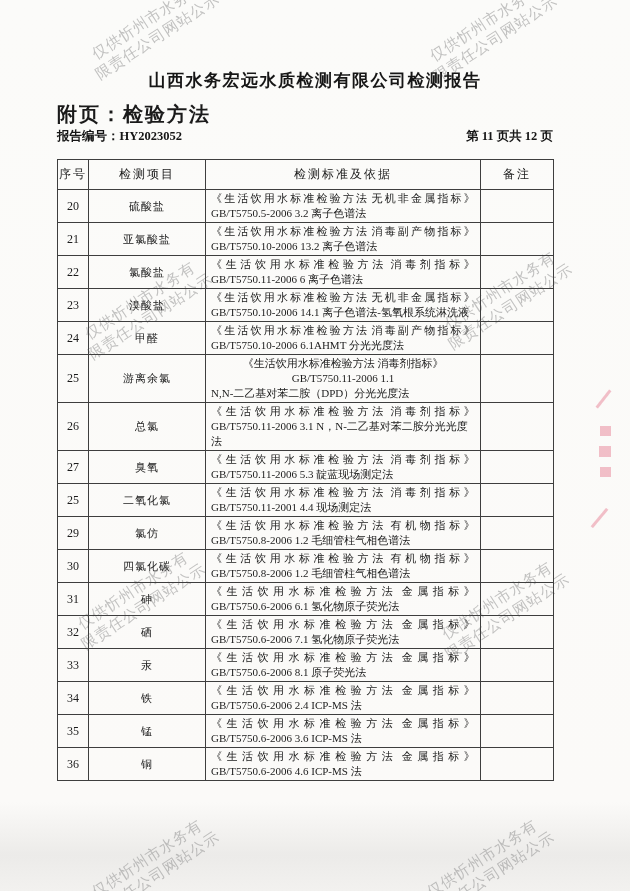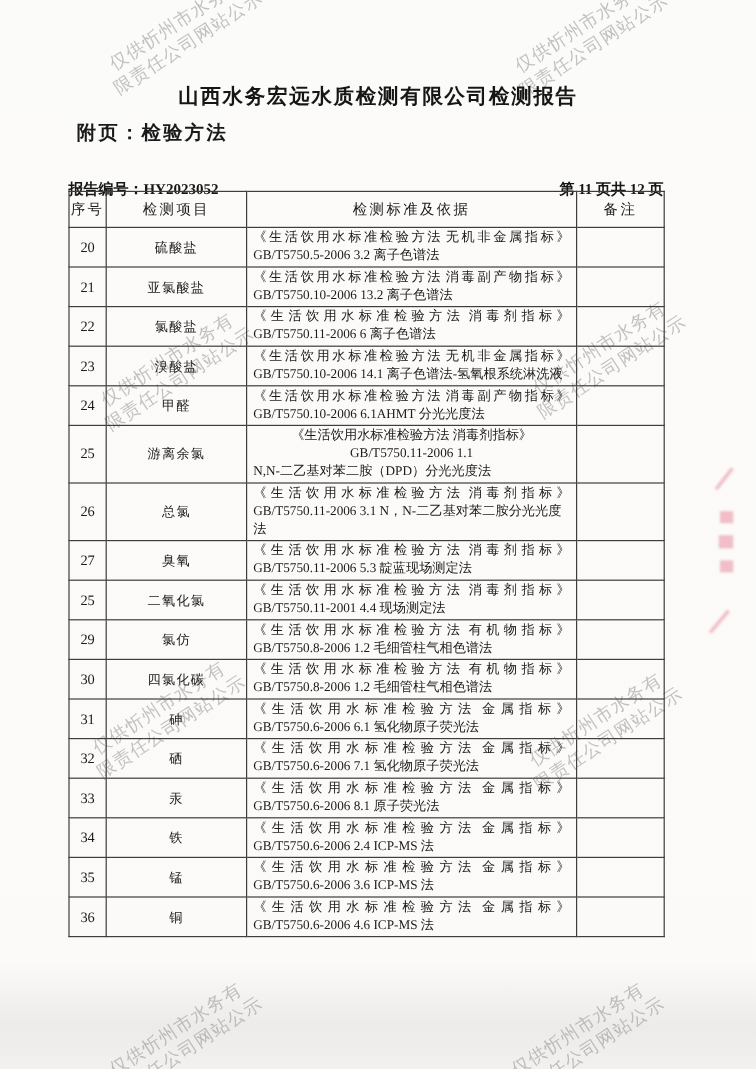--- a/index.html
+++ b/index.html
@@ -17,26 +17,26 @@
     font-size:15px;line-height:19px;letter-spacing:1px;white-space:nowrap;
     pointer-events:none;user-select:none;
   }
   
   .title{
     position:absolute;left:0;top:69px;width:100%;text-align:center;
     font-family:"Liberation Sans","DejaVu Sans",sans-serif;
     font-size:17px;font-weight:700;letter-spacing:1.5px;color:#161616;margin:0;
   }
   .subtitle{
-    position:absolute;left:64px;top:101px;
+    position:absolute;left:57px;top:101px;
     font-family:Liberation Sans, sans-serif;
-    font-size:16px;font-weight:700;letter-spacing:2px;color:#1a1a1a;
+    font-size:20px;font-weight:700;letter-spacing:2px;color:#1a1a1a;
   }
   .meta{
-    position:absolute;left:57px;top:150px;width:496px;
+    position:absolute;left:57px;top:128px;width:496px;
     display:flex;justify-content:space-between;align-items:baseline;
     font-size:12.5px;font-weight:700;color:#161616;
   }
   
   table.methods{
     position:absolute;left:57px;top:159px;width:496px;
     border-collapse:collapse;table-layout:fixed;
     font-size:11px;color:#1b1b1b;
   }
   table.methods col.c-no{width:31px;}

